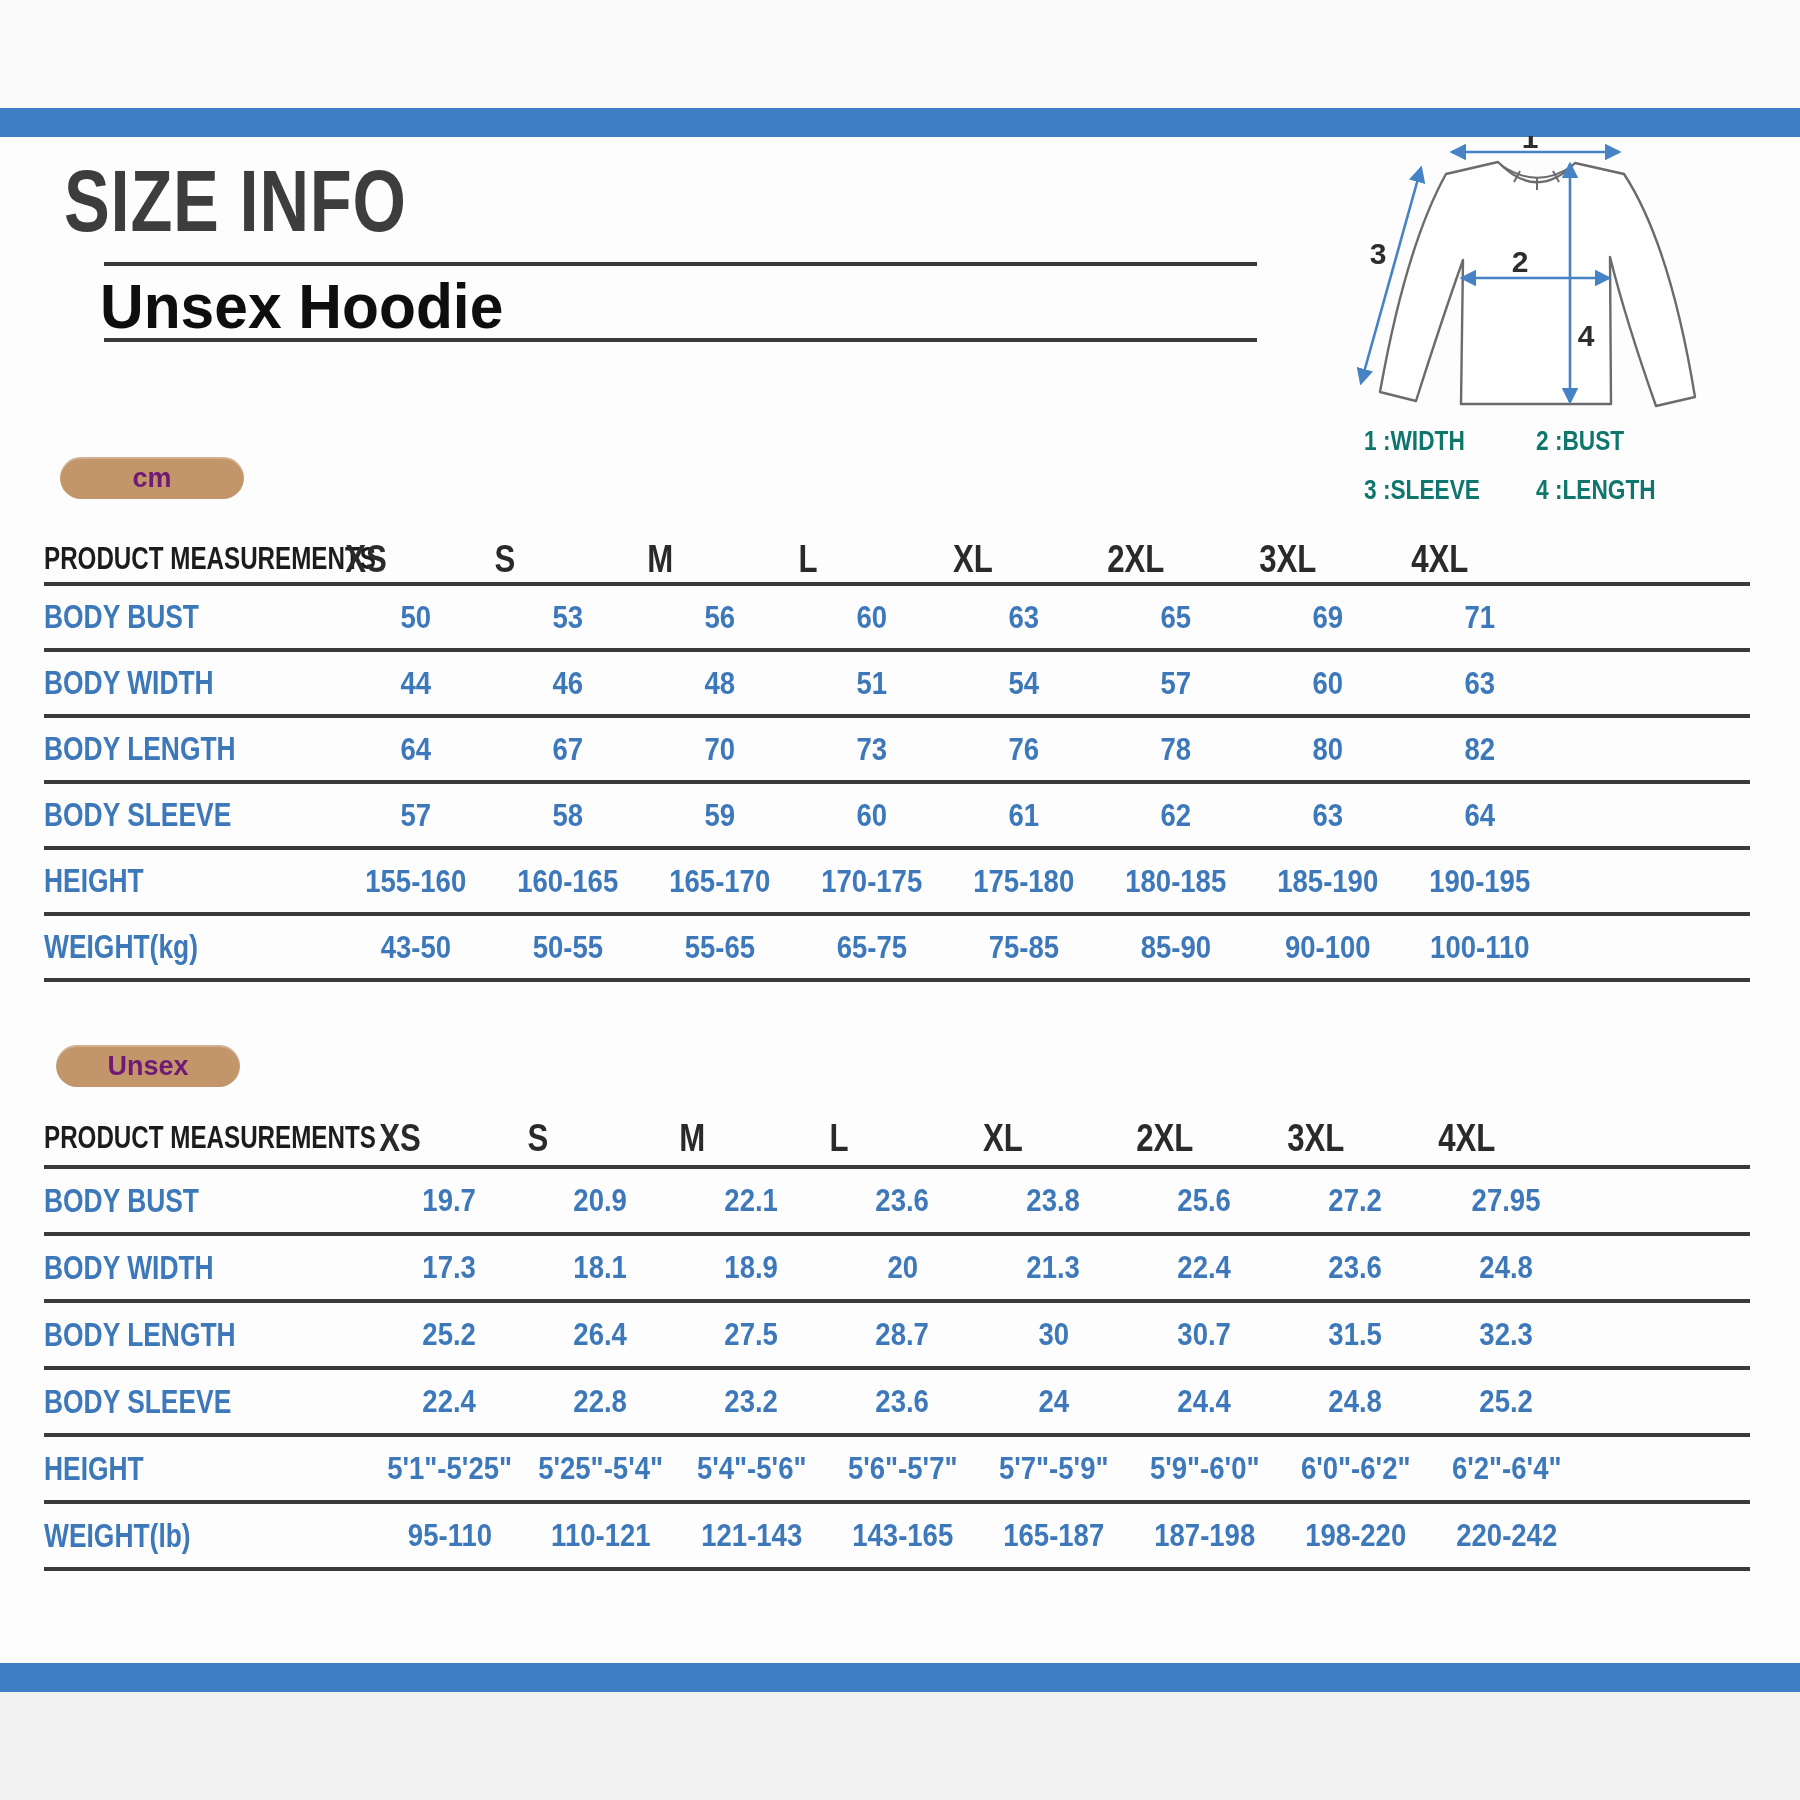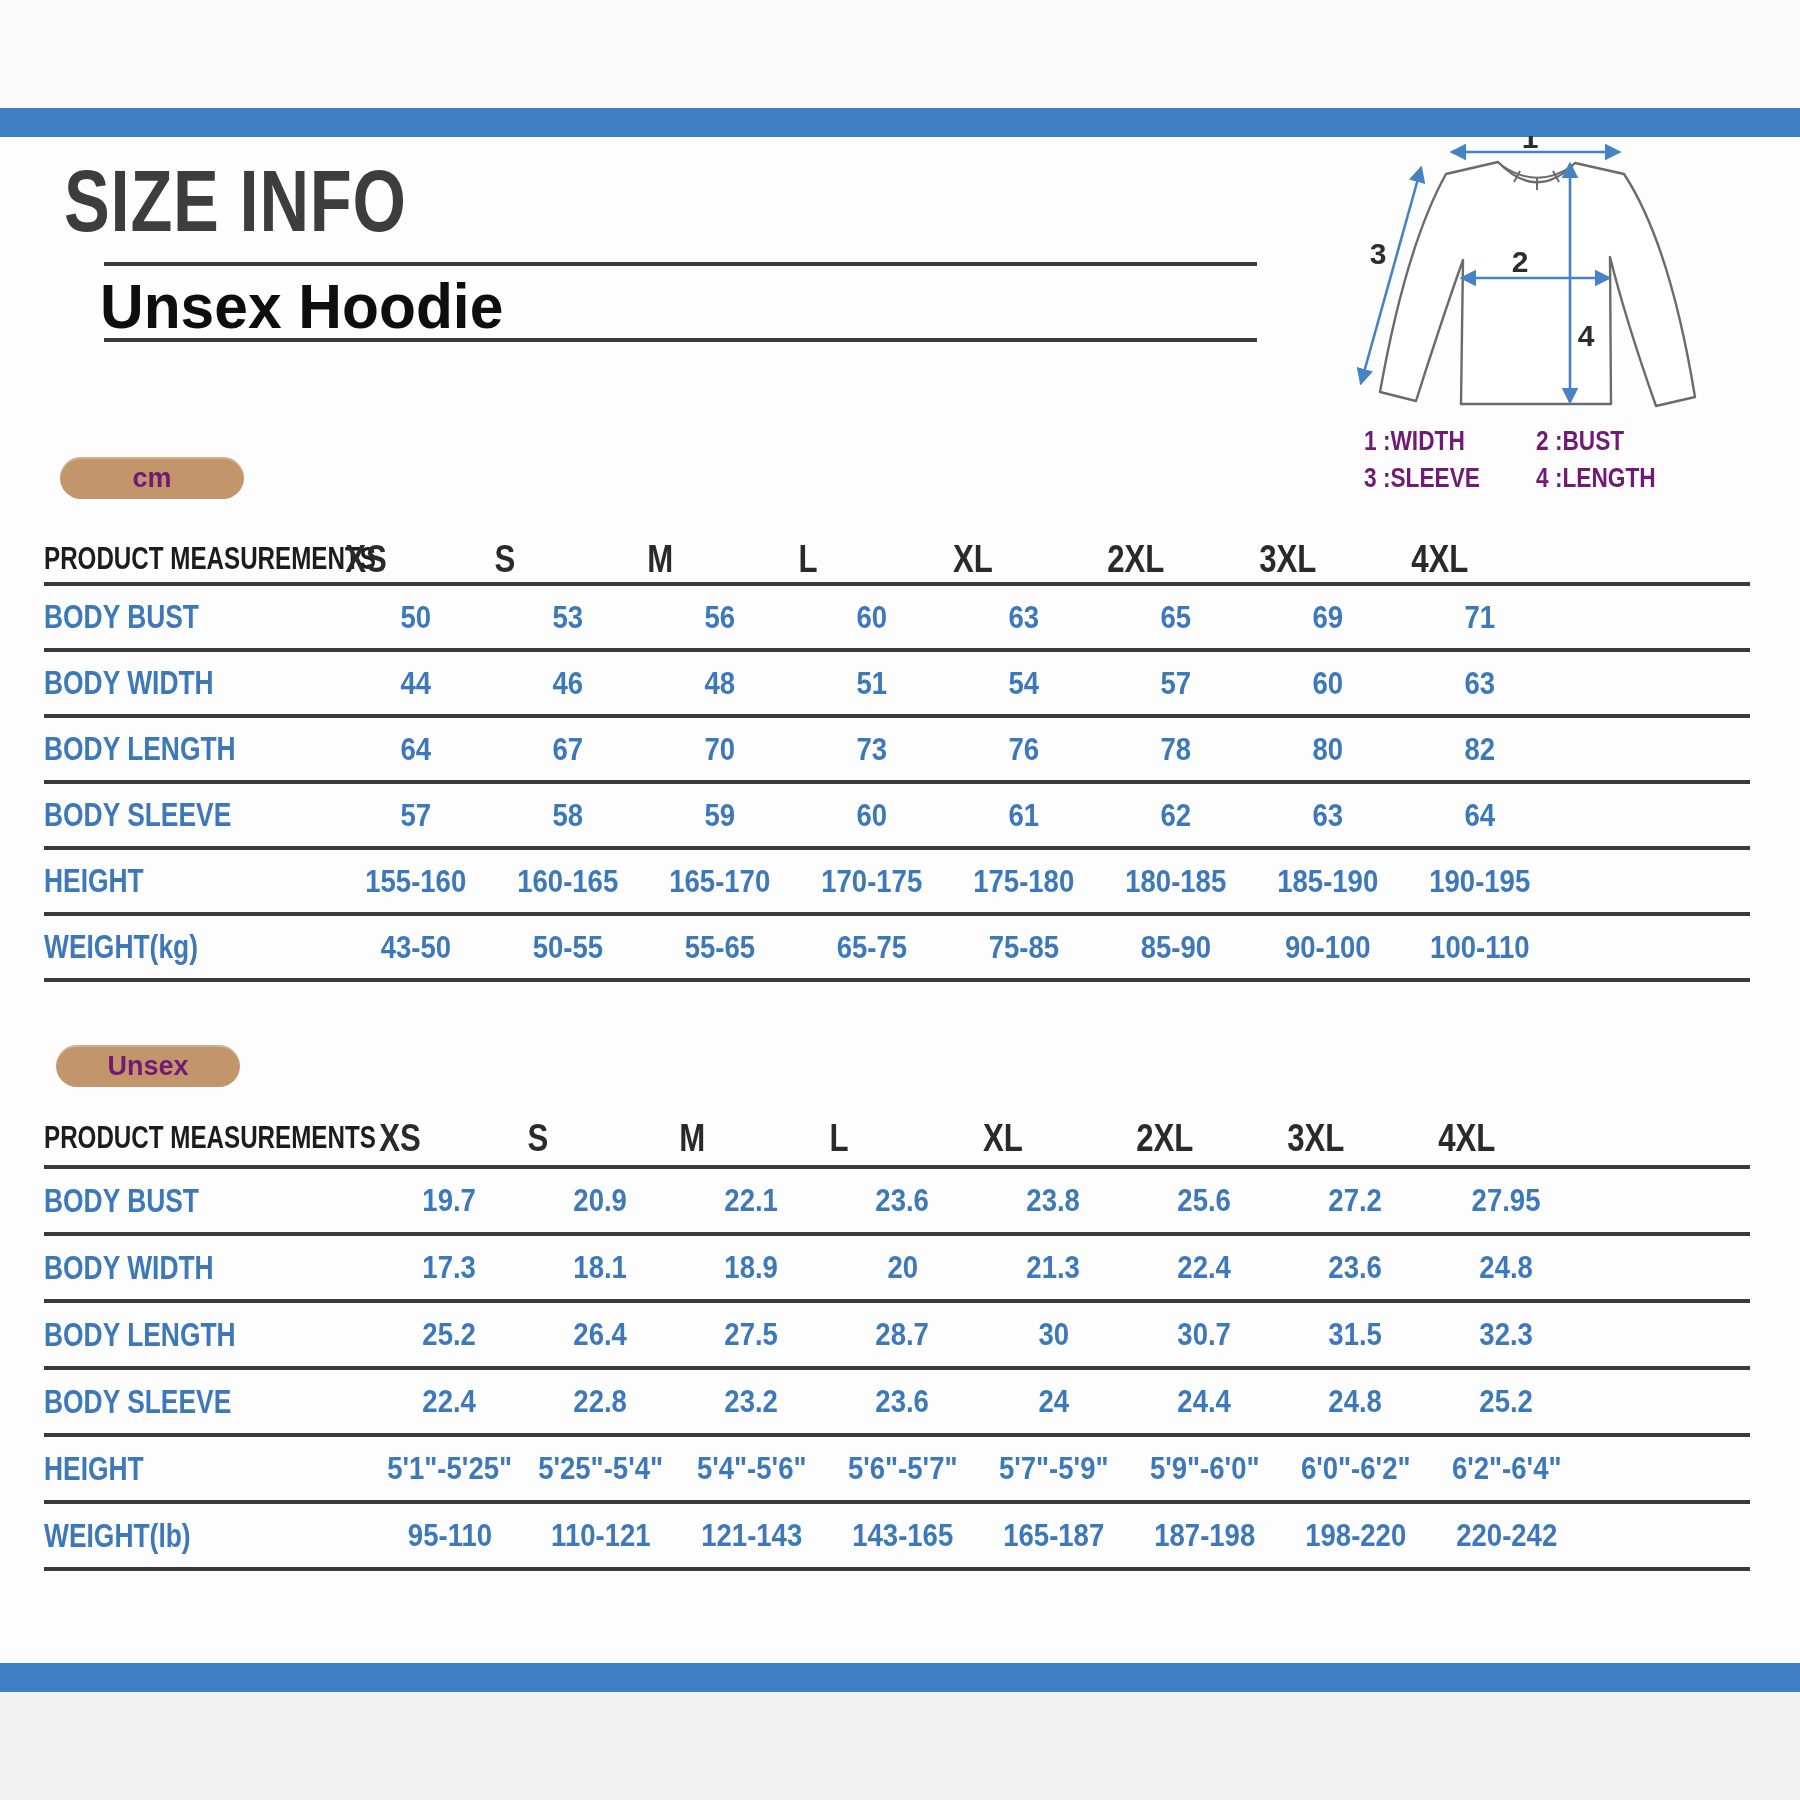--- a/index.html
+++ b/index.html
@@ -26,22 +26,22 @@
   .cxl{display:inline-block;transform:scaleX(.78);transform-origin:left center;white-space:nowrap;}
 
   .page-title{left:64px;top:150px;font-size:88px;font-weight:700;color:#3d3d3d;letter-spacing:1px;}
   .rule{left:104px;width:1153px;height:4px;background:var(--line);}
   .rule.r1{top:262px;}
   .rule.r2{top:338px;}
   .page-subtitle{left:100px;top:270px;font-size:63px;font-weight:700;color:#0e0e0e;letter-spacing:0px;}
   .page-subtitle .cxl{transform:scaleX(.96);}
 
   .diagram{left:1348px;top:136px;width:372px;height:286px;}
-  .legend{left:1364px;top:426px;width:330px;display:grid;grid-template-columns:172px auto;row-gap:6px;
-          font-size:27px;font-weight:700;color:#701a75;}
+  .legend{left:1364px;top:426px;width:330px;display:grid;grid-template-columns:172px auto;row-gap:18px;
+          font-size:27px;font-weight:700;color:#0f766e;}
 
   .badge{width:184px;height:42px;background:var(--badge);border-radius:21px;
          display:flex;align-items:center;justify-content:center;
          color:#701a75;font-weight:700;font-size:27px;box-shadow:inset 0 2px 0 rgba(255,255,255,.25);}
   .badge.cm{left:60px;top:457px;}
   .badge.inches{left:56px;top:1045px;}
 
   table.size-table{border-collapse:collapse;table-layout:fixed;width:1706px;}
   table.size-table .col-label{width:296px;}
   table.size-table .col-size{width:152px;}

